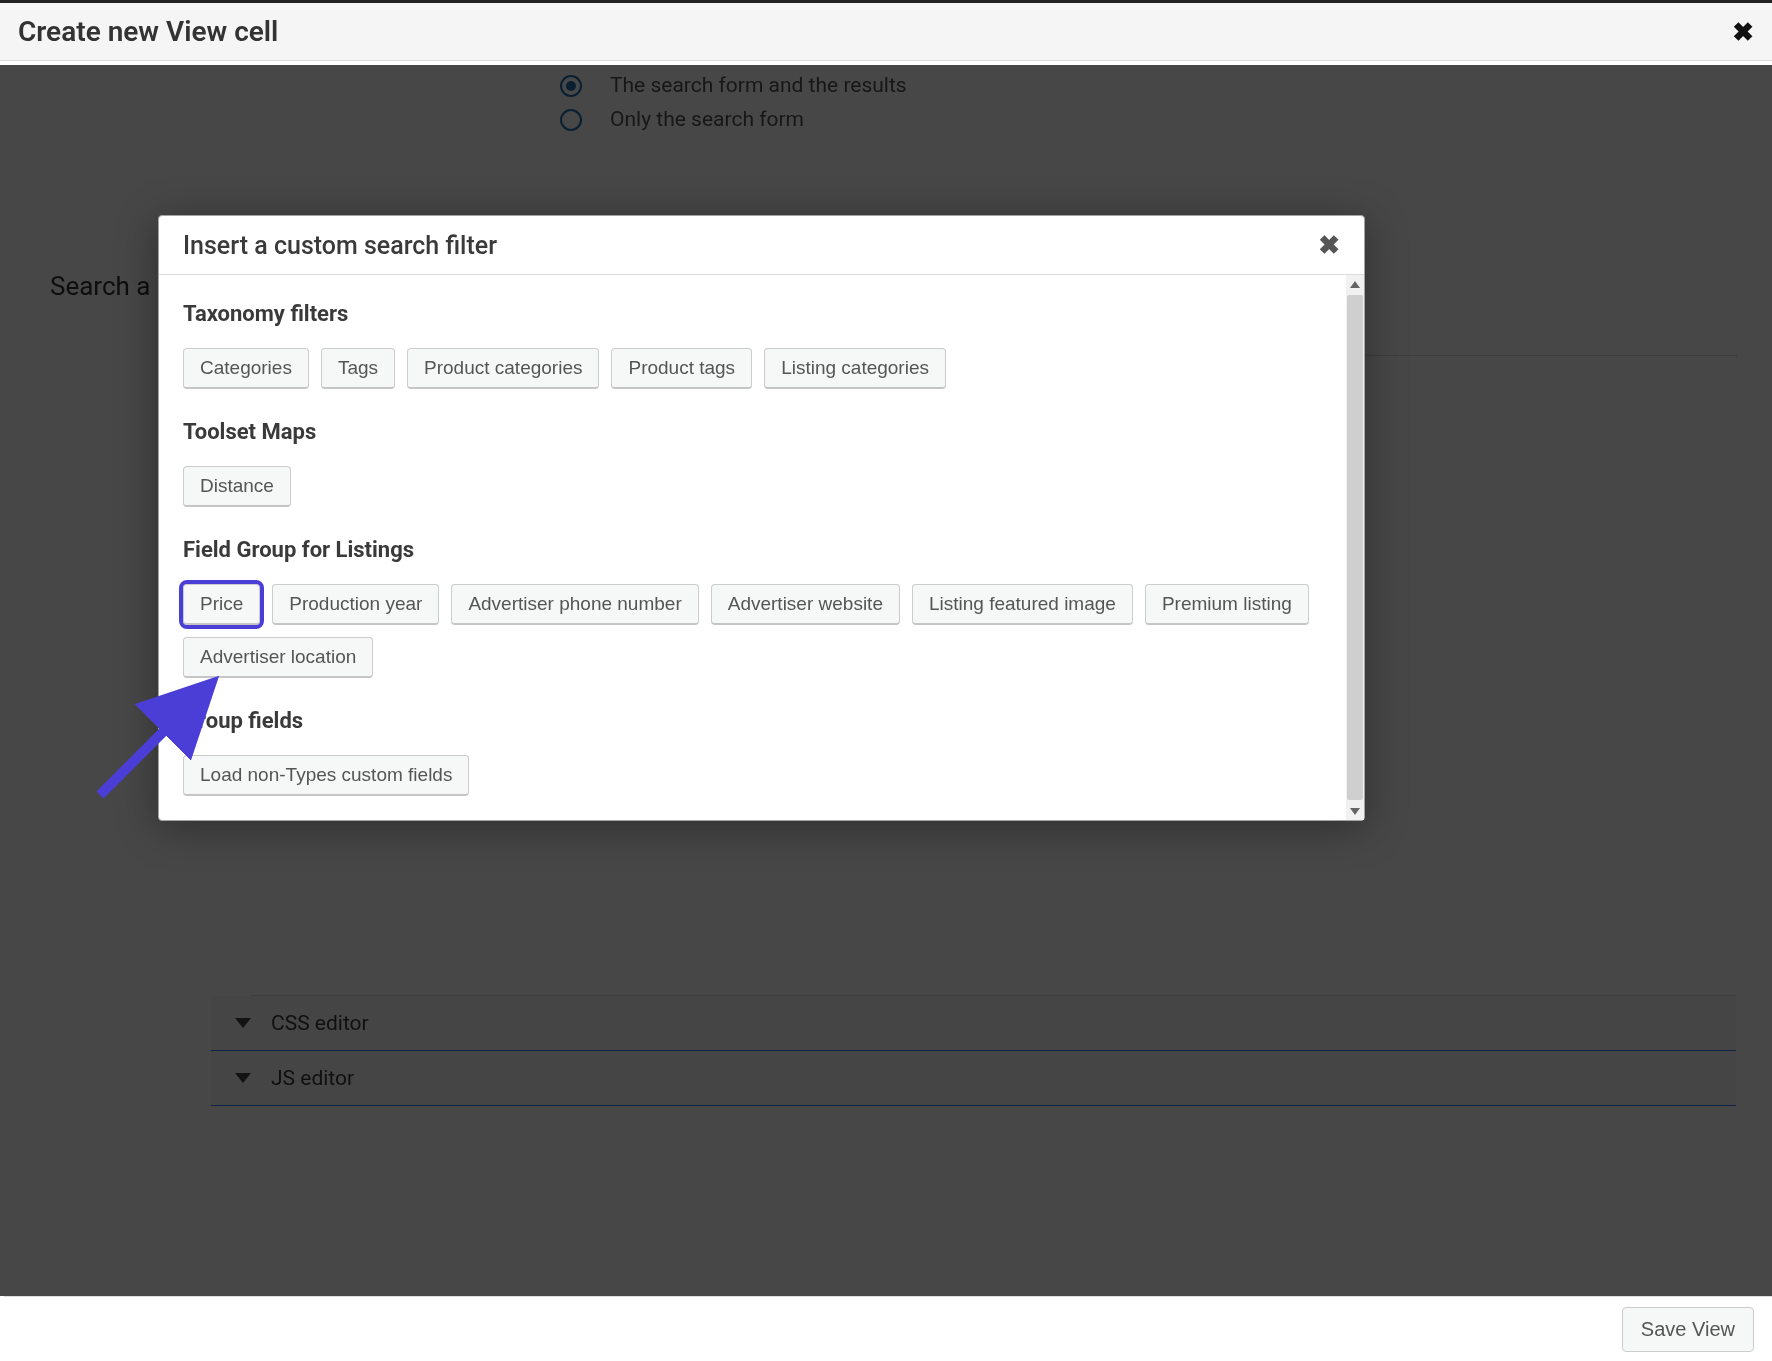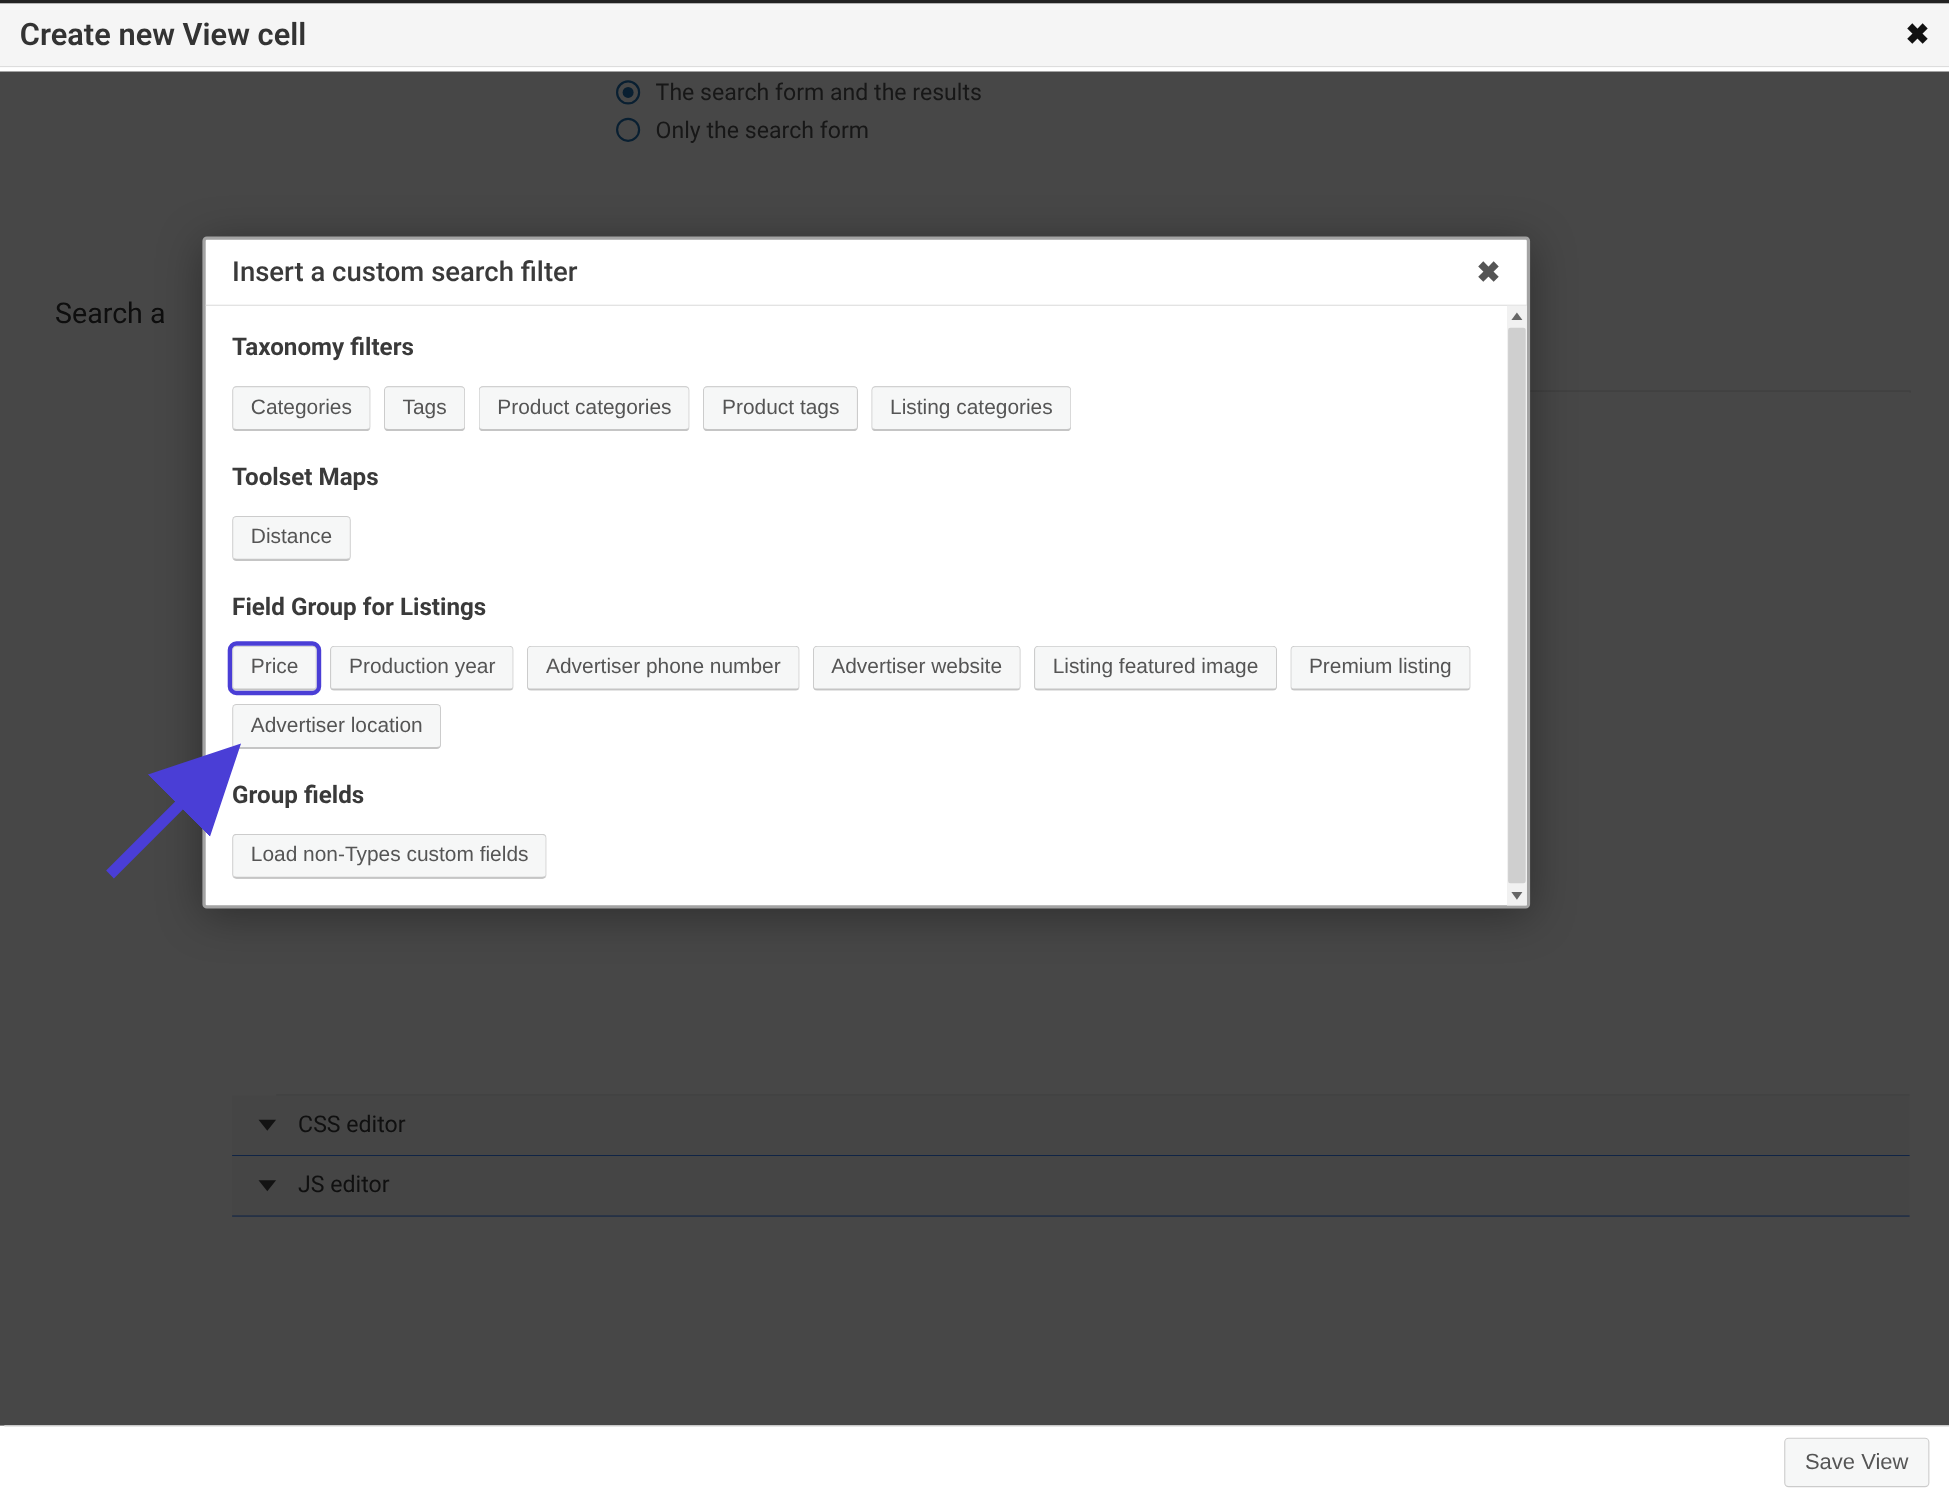--- a/index.html
+++ b/index.html
@@ -52,22 +52,22 @@
     position: absolute;
     top: 0; left: 50px; right: 0;
     color: #444;
   }
   .bg-radio-group {
     margin-left: 510px;
     margin-top: 8px;
   }
   .bg-radio-row {
     display: flex;
-    align-items: flex-start;
-    gap: 14px;
+    align-items: flex-end;
+    gap: 28px;
     font-size: 21px;
     color: #555;
     margin-bottom: 10px;
   }
   .radio-outer {
     width: 22px; height: 22px;
     border: 2px solid #2271b1;
     border-radius: 50%;
     display: inline-flex;
     align-items: center;
@@ -113,25 +113,25 @@
   .bg-panel-row .arrow {
     width: 0; height: 0;
     border-left: 8px solid transparent;
     border-right: 8px solid transparent;
     border-top: 10px solid #444;
   }
 
   
   .inner-modal {
     position: absolute;
-    left: 184px;
+    left: 158px;
     top: 150px;
     width: 1207px;
     background: #fff;
-    border: 3px solid #a3a3a3;
+    border: 1px solid #a3a3a3;
     border-radius: 4px;
     box-shadow: 0 6px 40px rgba(0,0,0,0.35);
     z-index: 20;
   }
   .inner-header {
     display: flex;
     align-items: center;
     justify-content: space-between;
     padding: 14px 24px;
     border-bottom: 1px solid #ddd;

